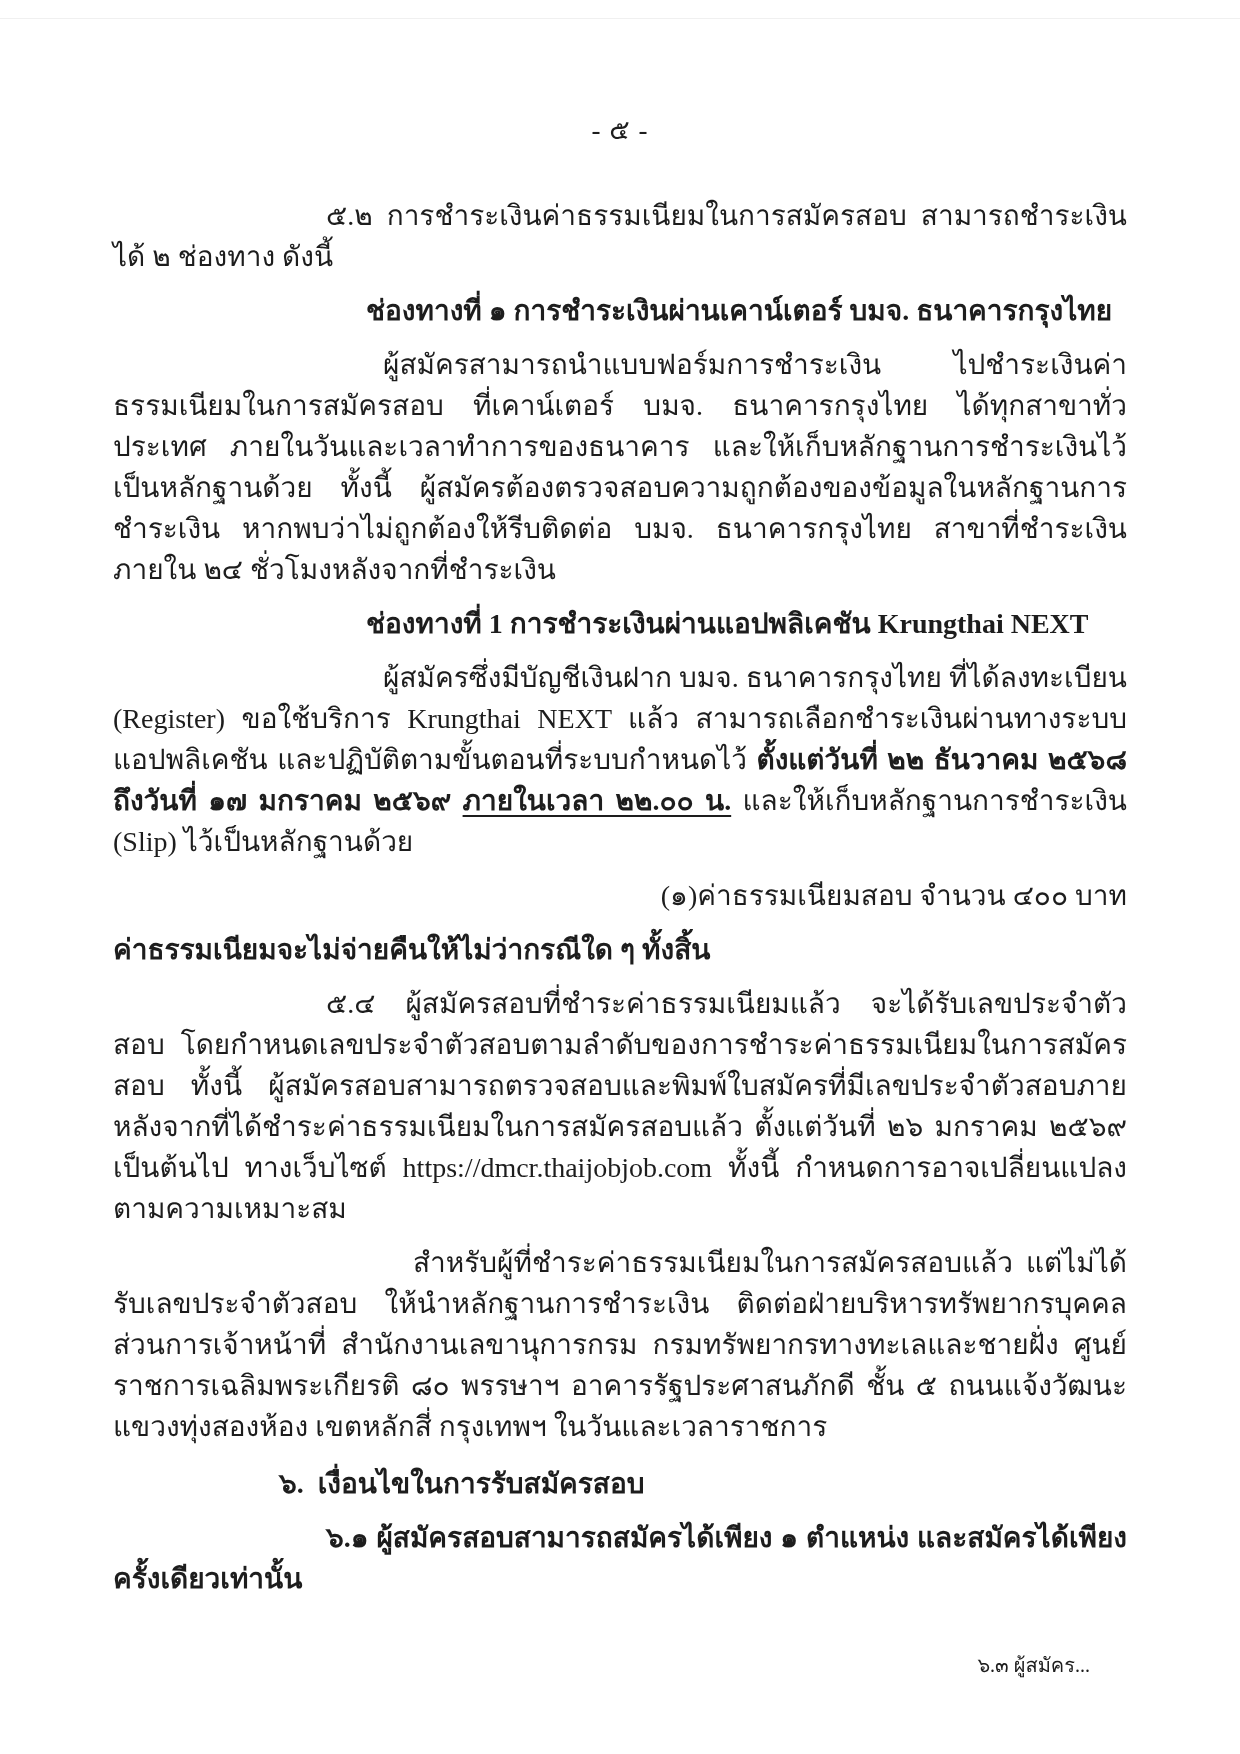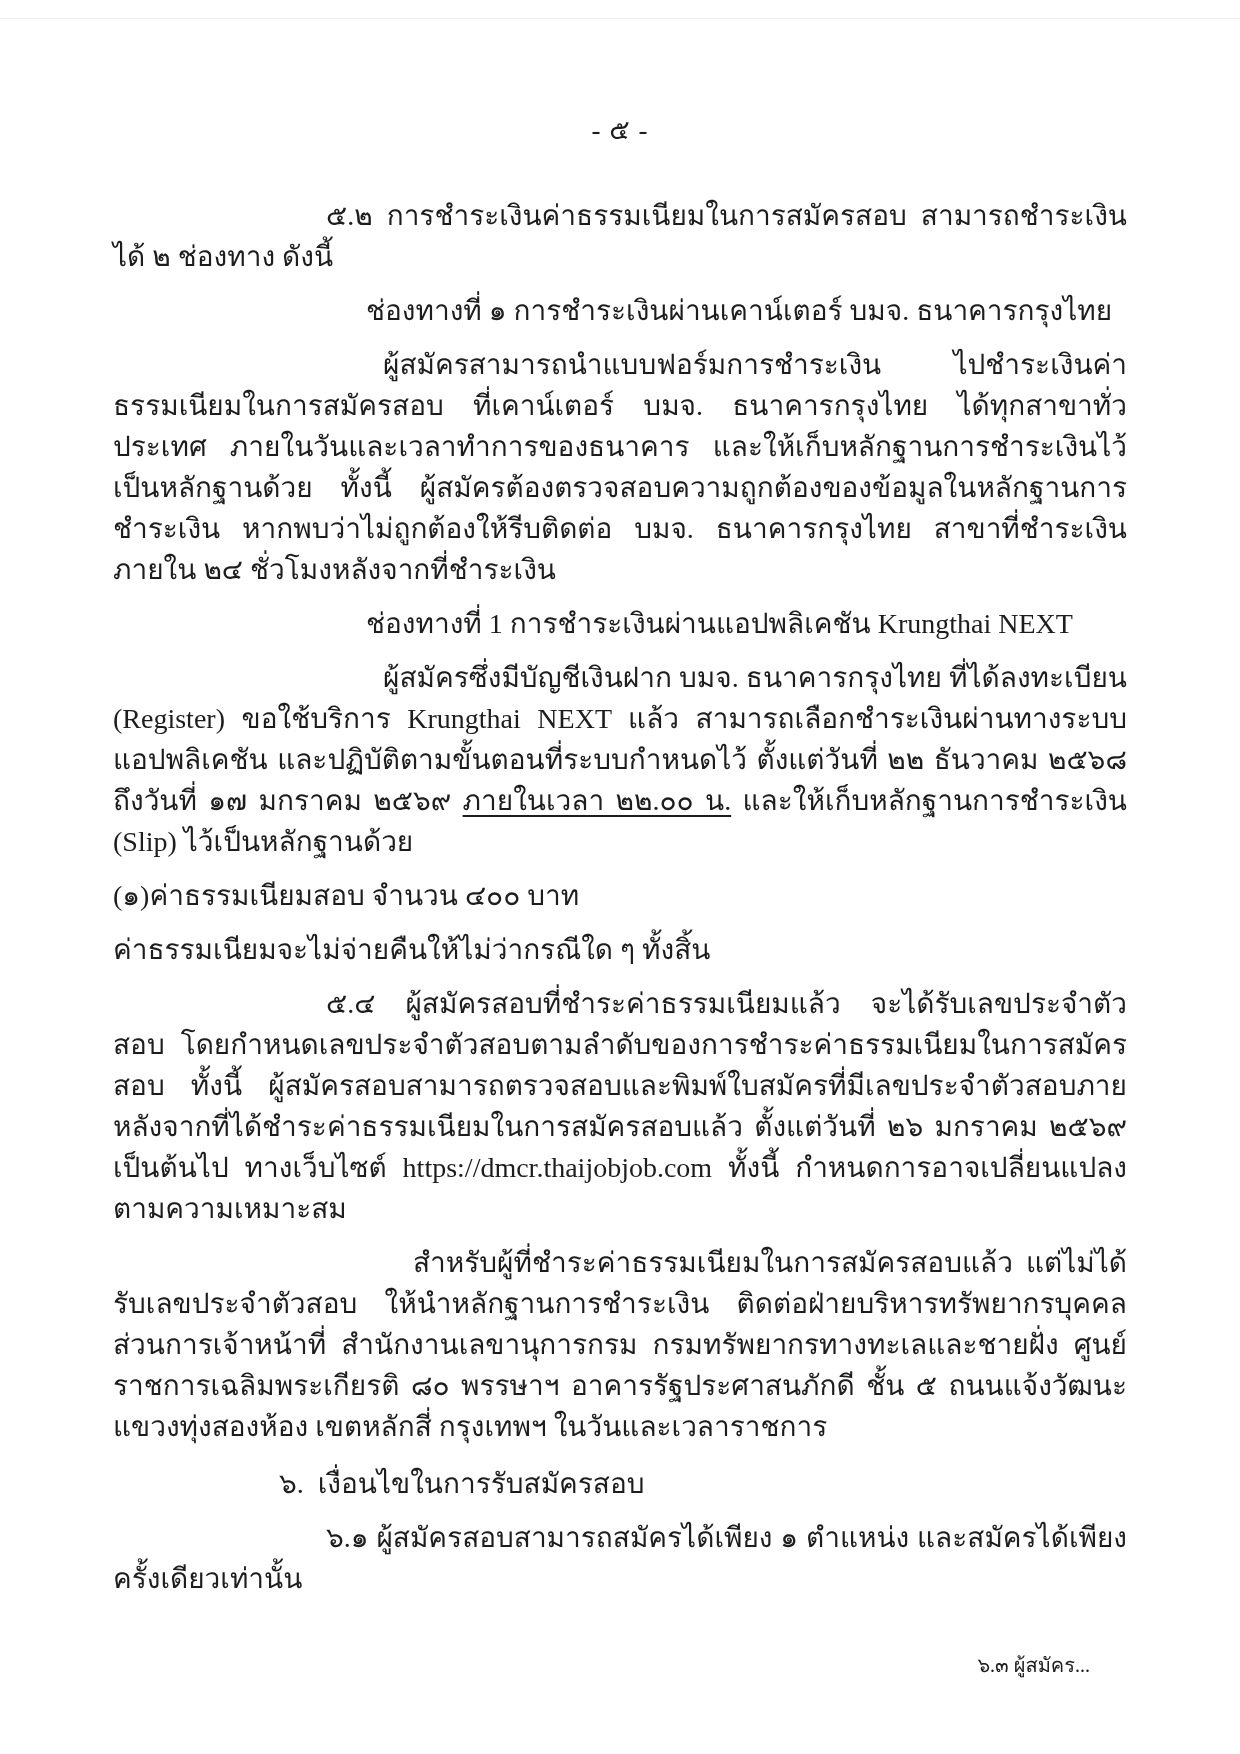--- a/index.html
+++ b/index.html
@@ -38,25 +38,25 @@
     text-align: justify;
   }
   .doc-body p {
     margin: 13px;
     padding: 0;
   }
   .sec       { text-indent: 213px; }
   .hchan     { text-indent: 253px; text-align: left; font-weight: bold; margin-top: 6px !important; }
   .body-ind  { text-indent: 270px; }
   .deep-ind  { text-indent: 300px; }
-  .item      { padding-left: 265px; text-align: left; }
+  .item      { padding-left: 265px; text-align: right; }
   .center-line { font-weight: bold; }
   .h6        { text-indent: 166px; text-align: left; font-weight: bold; margin-top: 16px !important; }
   .sp-before { margin-top: 12px !important; }
-  .seg-b { font-weight: normal; }
+  .seg-b { font-weight: bold; }
   .seg-u { text-decoration: underline; text-decoration-thickness: 2px; text-underline-offset: 5px; }
   .footer-catch {
     position: absolute;
     top: 1645px;
     right: 150px;
     font-size: 20px;
   }
 </style>
 </head>
 <body>

